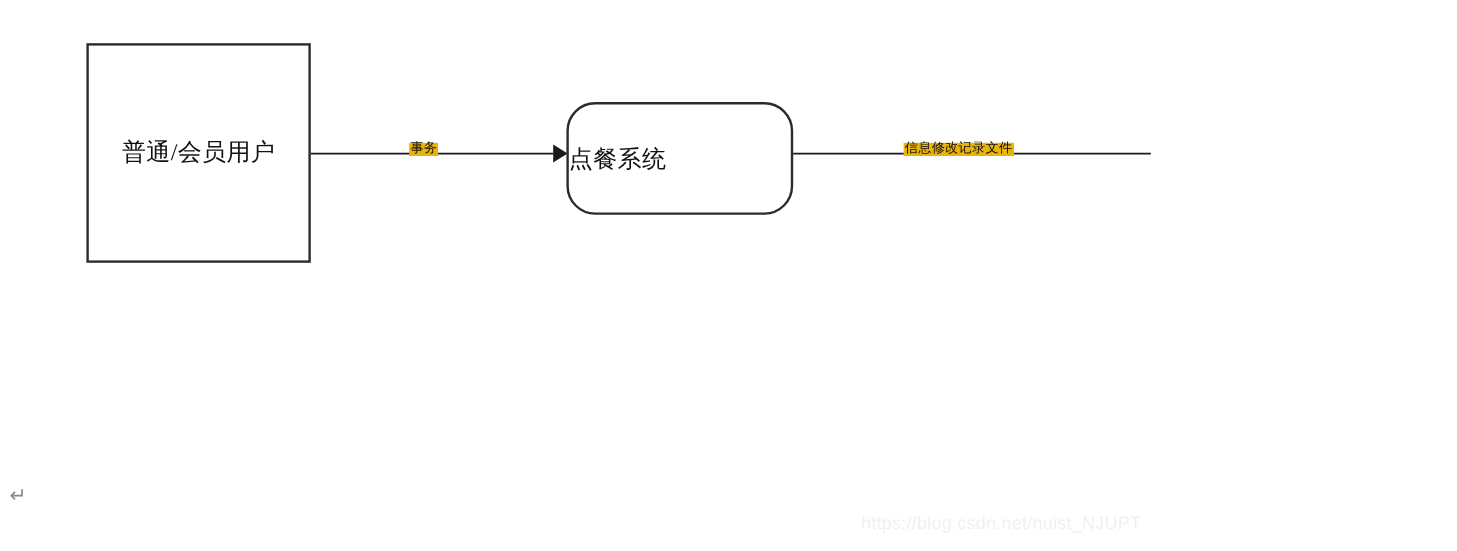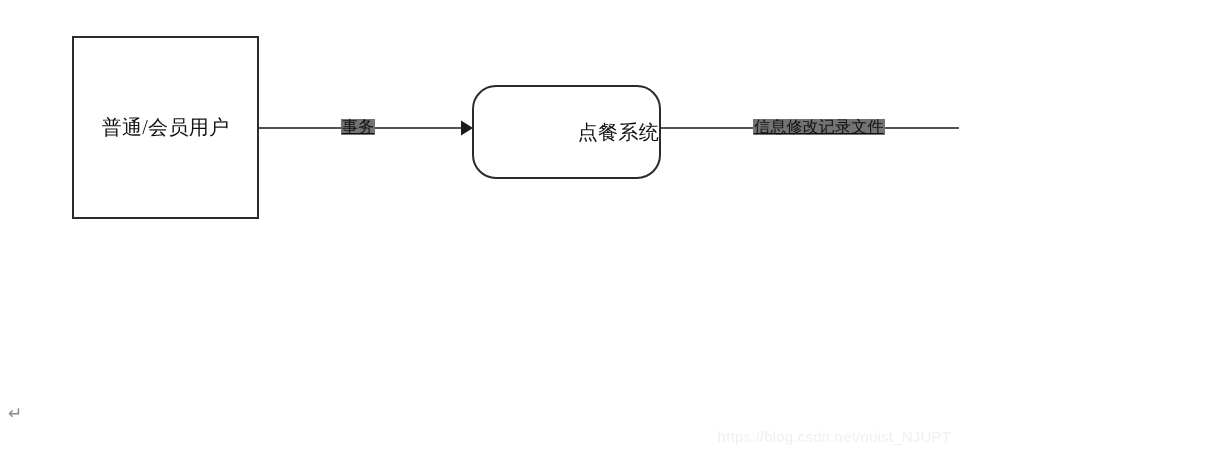--- a/index.html
+++ b/index.html
@@ -64,21 +64,21 @@
     box-sizing: border-box;
     left: 472px;
     top: 85px;
     width: 189px;
     height: 94px;
     border: 2px solid #2b2b2b;
     border-radius: 24px;
     background: #ffffff;
     display: flex;
     align-items: center;
-    justify-content: flex-end;
+    justify-content: flex-start;
   }
   #process-order-system .process-label {
     font-family: "Liberation Serif", "DejaVu Serif", serif;
     font-size: 20px;
     color: #111111;
     letter-spacing: 0.3px;
     text-align: center;
   }
 
   
@@ -88,28 +88,27 @@
     display: block;
   }
   .flow svg { display: block; overflow: visible; }
 
   #flow-transaction  { left: 259px; top: 111px; width: 214px; }
   #flow-record-file  { left: 661px; top: 111px; width: 320px; }
 
   .flow-label {
     position: absolute;
     font-family: "Liberation Serif", "DejaVu Serif", serif;
-    font-size: 16px;
+    font-size: 11px;
     color: #111111;
-    background: #737373;
+    background: #eab308;
     padding: 0 1px;
     white-space: nowrap;
     letter-spacing: 0.2px;
     line-height: 1;
-    text-decoration: underline;
   }
   #flow-label-transaction {
     left: 341px;
     top: 119px;
   }
   #flow-label-record-file {
     left: 734px;
     top: 119px;
     margin-left: 19px;
   }

